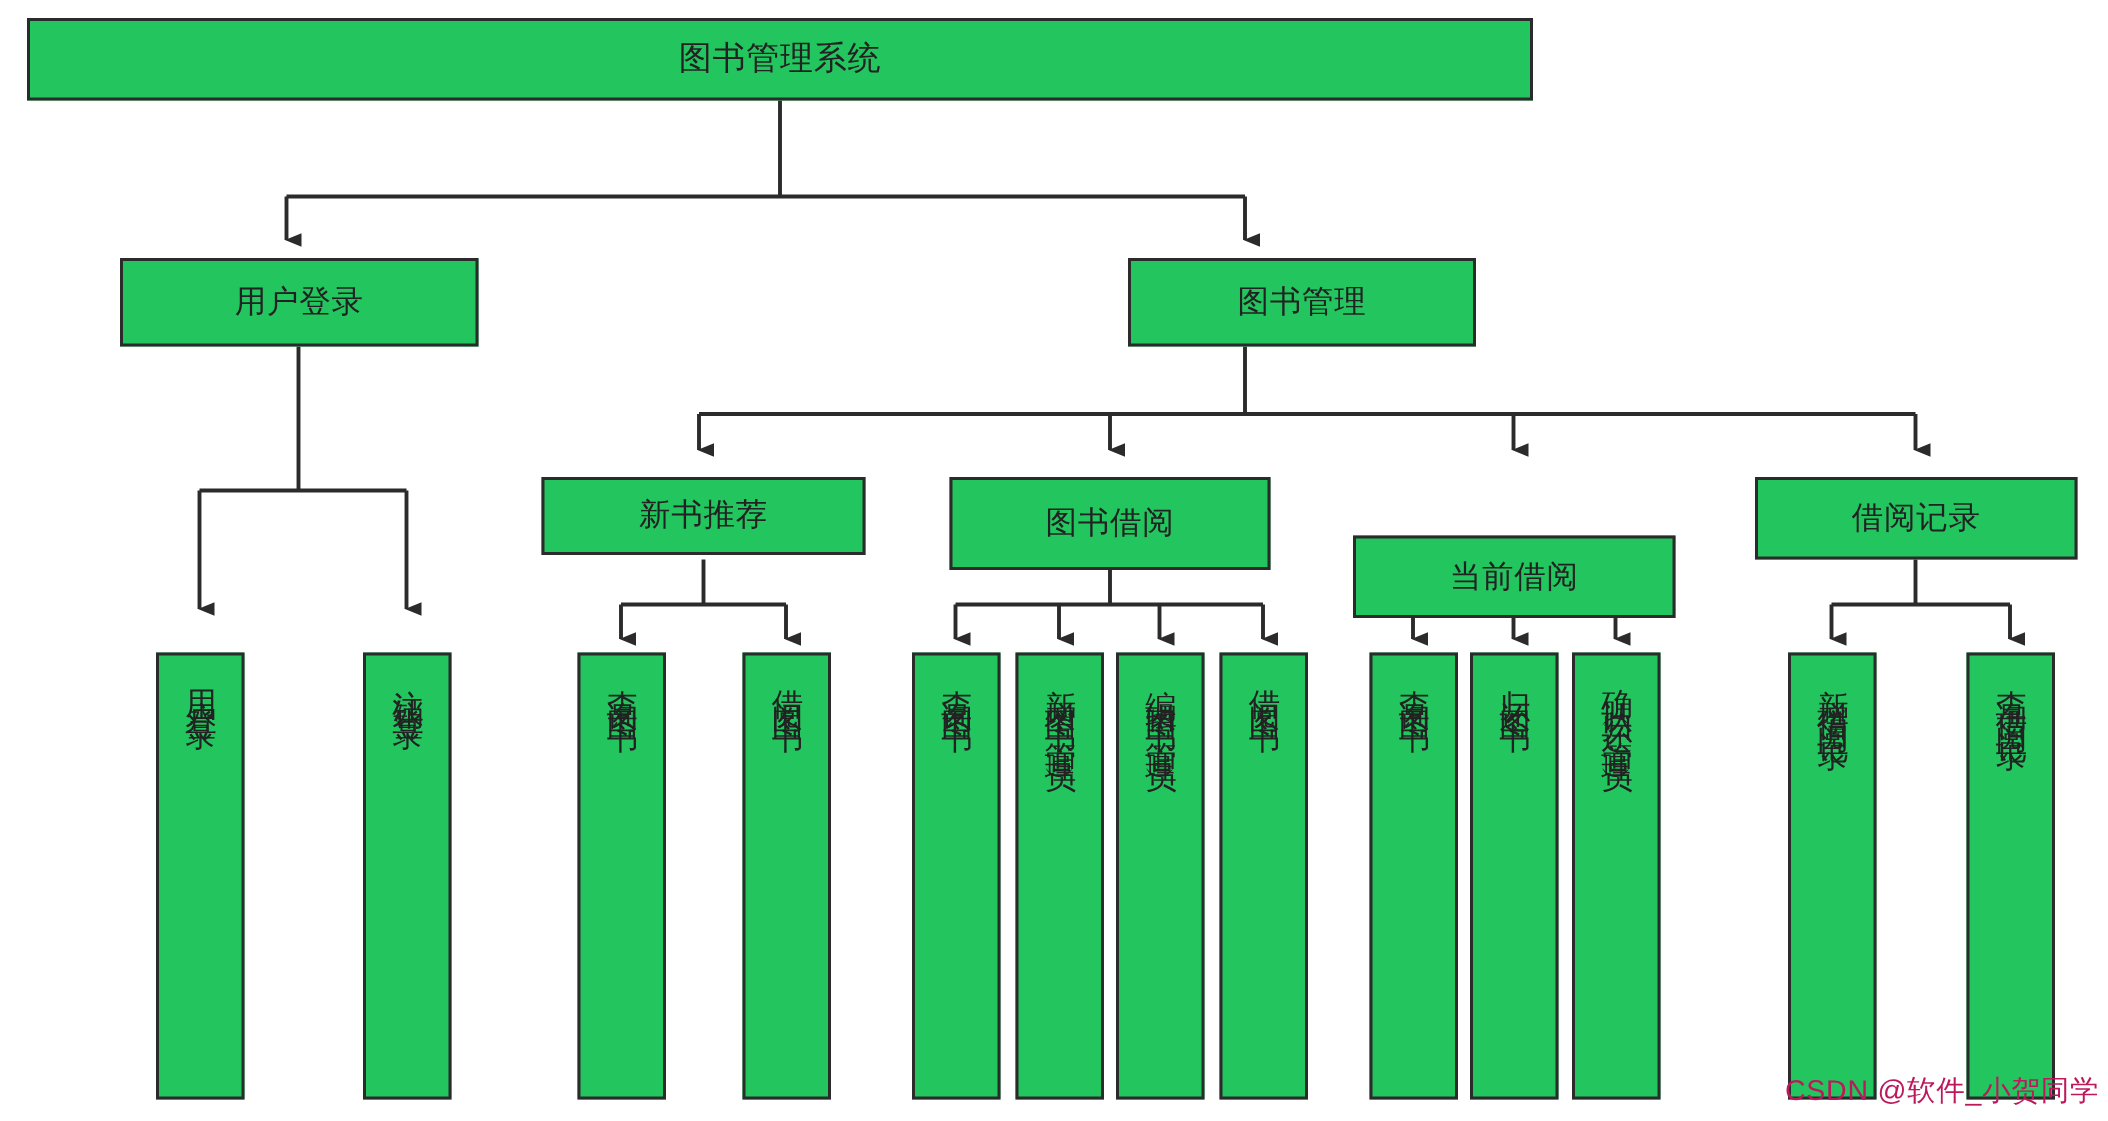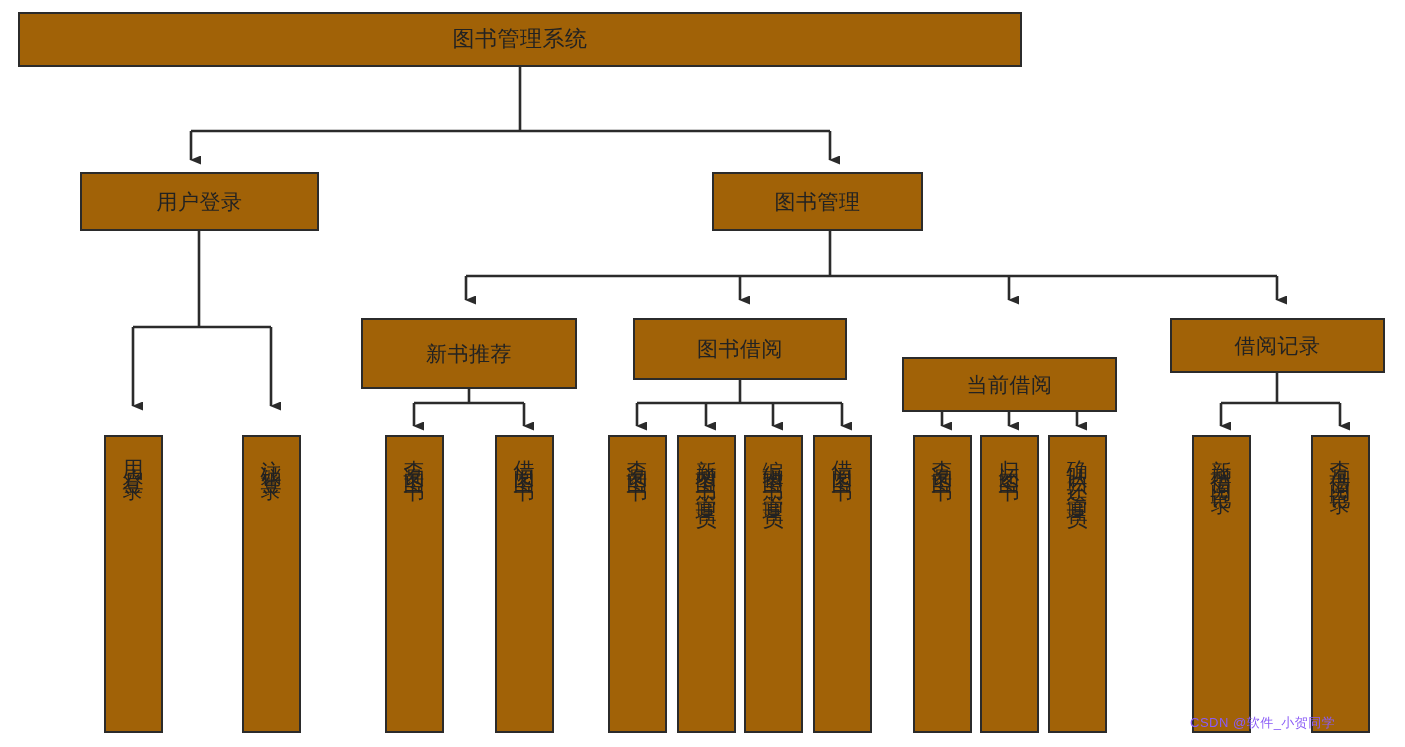--- a/index.html
+++ b/index.html
@@ -23,21 +23,21 @@
     left: 0;
     top: 0;
     width: 1405px;
     height: 747px;
     pointer-events: none;
   }
   .node {
     position: absolute;
     box-sizing: border-box;
     border: 2px solid #2b2b2b;
-    background: #a16207;
+    background: #22c55e;
     display: flex;
     align-items: center;
     justify-content: center;
     color: #222222;
   }
   .node-h {
     
     font-size: 21px;
     letter-spacing: 0.5px;
     line-height: 1.1;
@@ -59,22 +59,22 @@
     line-height: 1.0;
     letter-spacing: 7px;
     white-space: nowrap;
     color: #222222;
   }
   .leaf-tall .vtext {
     letter-spacing: 7px;
   }
   .watermark {
     position: absolute;
-    font-size: 13px;
-    color: #8b5cf6;
+    font-size: 19px;
+    color: #be185d;
     white-space: nowrap;
     letter-spacing: 0.5px;
   }
 </style>
 </head>
 <body>
 
 <div id="diagram-canvas">
 
   <svg id="connector-layer" width="1405" height="747" viewBox="0 0 1405 747">
@@ -141,25 +141,25 @@
   </svg>
 
   <div class="node node-h node-root" style="left:18px; top:12px; width:1004px; height:55px;">
     <span>图书管理系统</span>
   </div>
 
   <div class="node node-h" style="left:80px; top:172px; width:239px; height:59px;">
     <span>用户登录</span>
   </div>
 
-  <div class="node node-h" style="left:712px; top:172px; width:211px; height:59px;">
+  <div class="node node-h" style="left:752px; top:172px; width:232px; height:59px;">
     <span>图书管理</span>
   </div>
 
-  <div class="node node-h" style="left:361px; top:318px; width:216px; height:71px;">
+  <div class="node node-h" style="left:361px; top:318px; width:216px; height:52px;">
     <span>新书推荐</span>
   </div>
 
   <div class="node node-h" style="left:633px; top:318px; width:214px; height:62px;">
     <span>图书借阅</span>
   </div>
 
   <div class="node node-h" style="left:902px; top:318px; width:215px; height:55px;margin-top:39px;">
     <span>当前借阅</span>
   </div>

